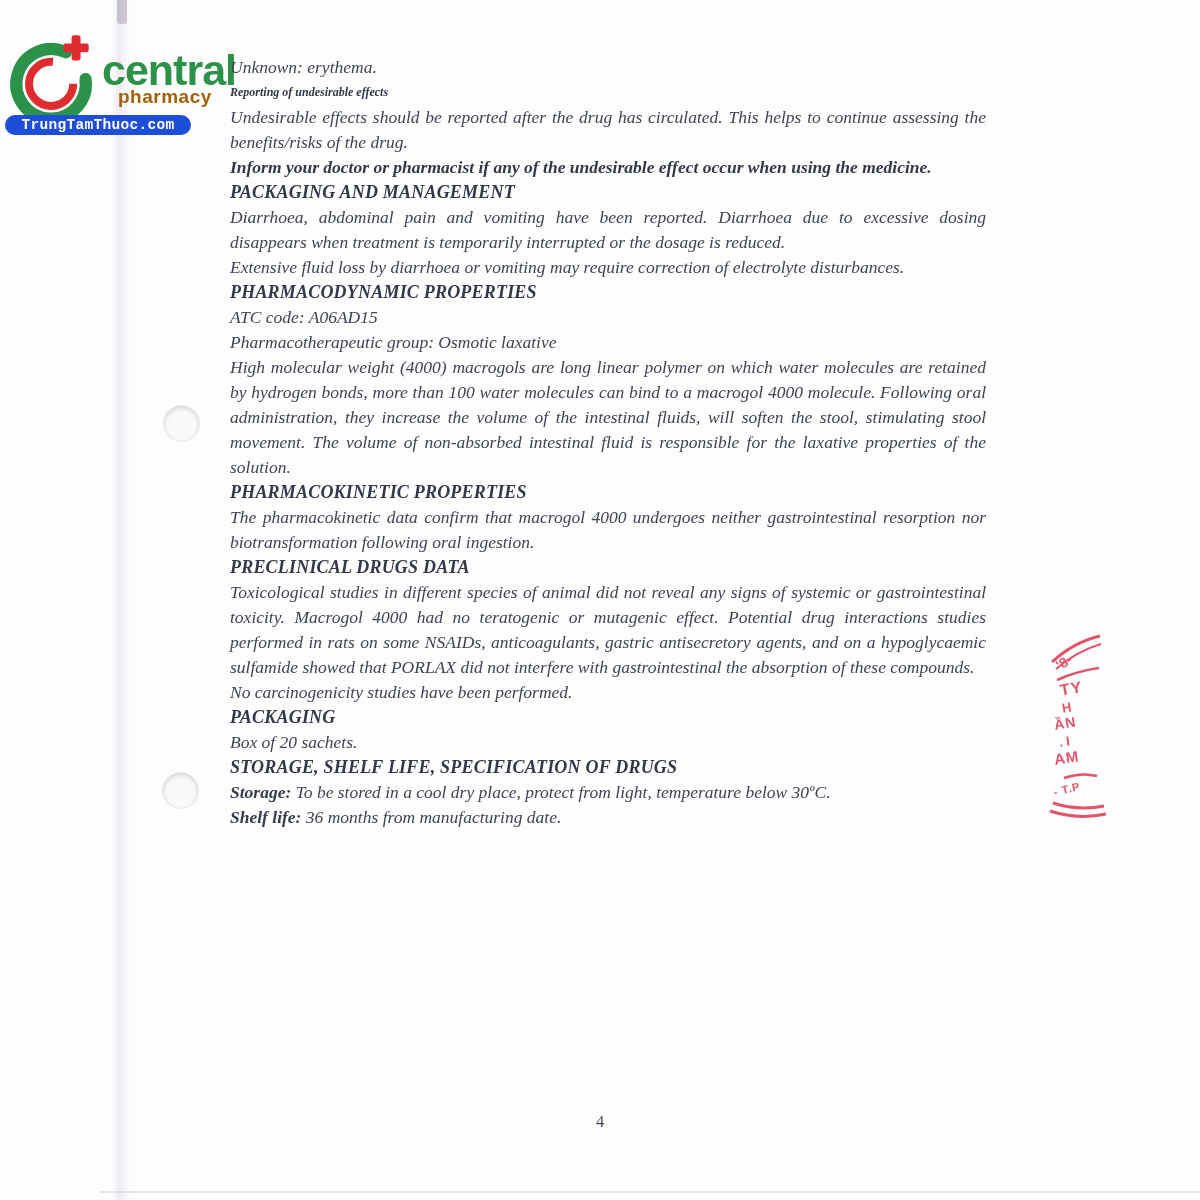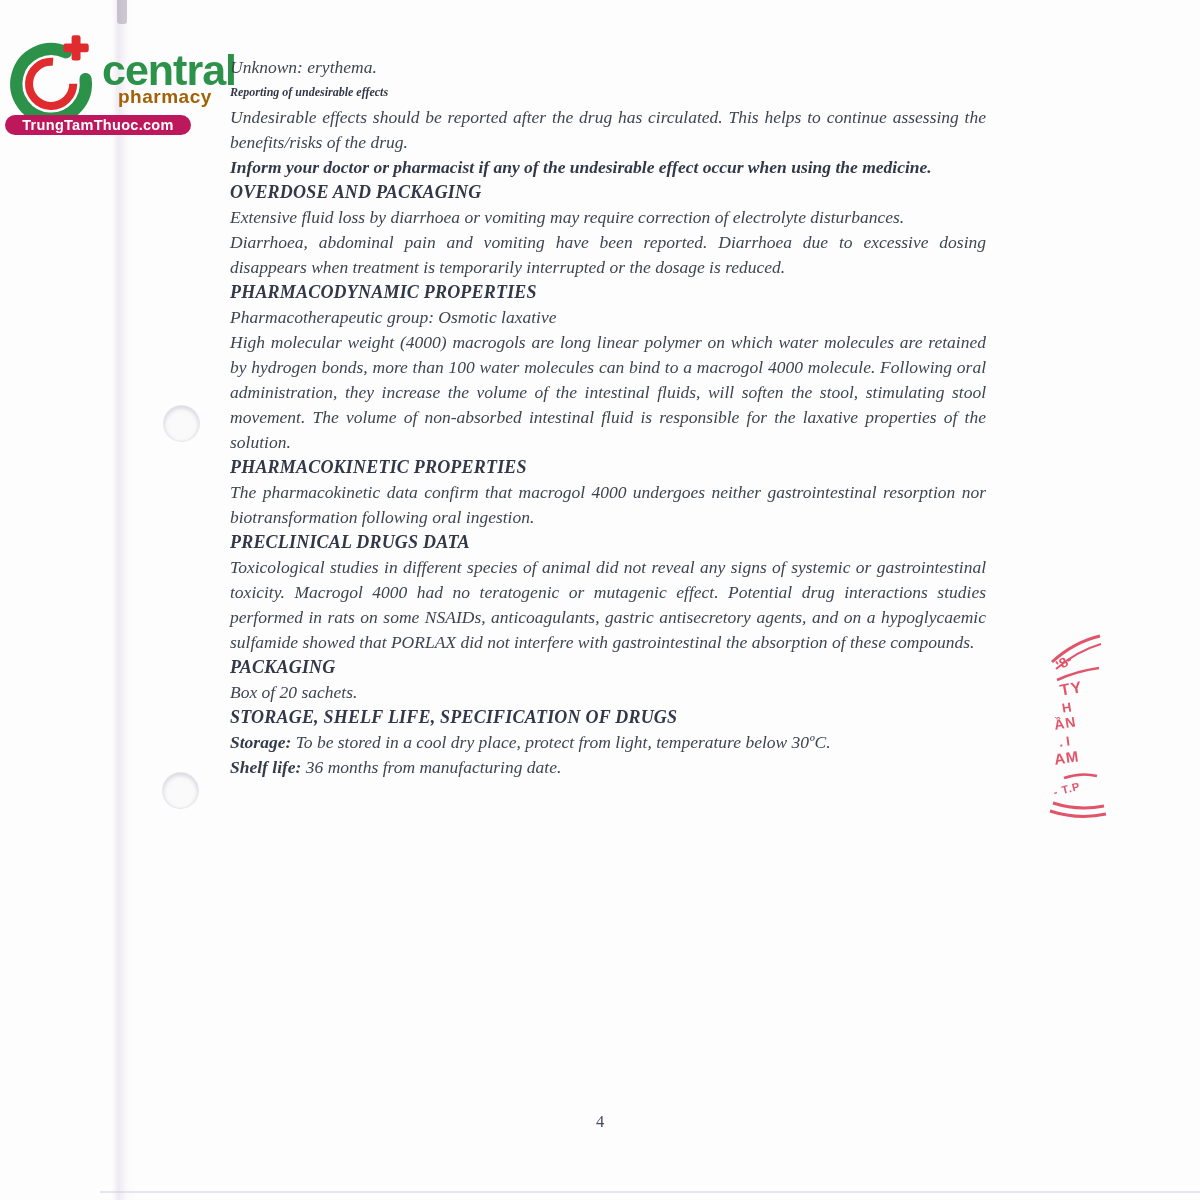--- a/index.html
+++ b/index.html
@@ -45,23 +45,23 @@
     font-family:"Liberation Sans","DejaVu Sans",sans-serif;
     font-weight:bold;font-size:43px;letter-spacing:-1px;color:#2c9249;
   }
   .brand-tagline{
     position:absolute;left:116px;top:56px;
     font-family:"Liberation Sans","DejaVu Sans",sans-serif;
     font-weight:bold;font-size:19px;letter-spacing:0.5px;color:#a16207;
   }
   .brand-badge{
     position:absolute;left:3px;top:85px;width:186px;height:20px;
-    background:#be185d;border-radius:11px;
+    background:#1d4ed8;border-radius:11px;
     display:flex;align-items:center;justify-content:center;
-    font-family:Liberation Sans, sans-serif;
+    font-family:Liberation Mono, monospace;
     font-weight:bold;font-size:14.5px;color:#ffffff;letter-spacing:0.3px;
   }
   
   .col{
     position:absolute;left:230px;top:55px;width:756px;
     font-size:17.5px;line-height:25px;color:#3e4450;
   }
   .col p{margin:0;text-align:justify;font-style:italic;}
   .h-caps{
     margin:0;font-weight:bold;color:#323848;font-size:18px;line-height:25px;
@@ -124,33 +124,35 @@
 
   <div class="col">
 
     <p>Unknown: erythema.</p>
 
     <p class="h-bi mt16">Reporting of undesirable effects</p>
     <p class="mt2">Undesirable effects should be reported after the drug has circulated. This helps to continue assessing the benefits/risks of the drug.</p>
 
     <p class="p-bi mt17">Inform your doctor or pharmacist if any of the undesirable effect occur when using the medicine.</p>
 
-    <p class="h-caps mt32">OVERDOSE AND PACKAGING</p>
+    <p class="h-caps mt32">PACKAGING AND MANAGEMENT</p>
+    <p>Diarrhoea, abdominal pain and vomiting have been reported. Diarrhoea due to excessive dosing disappears when treatment is temporarily interrupted or the dosage is reduced.</p>
     <p>Extensive fluid loss by diarrhoea or vomiting may require correction of electrolyte disturbances.</p>
-    <p>Diarrhoea, abdominal pain and vomiting have been reported. Diarrhoea due to excessive dosing disappears when treatment is temporarily interrupted or the dosage is reduced.</p>
 
     <p class="h-caps mt20">PHARMACODYNAMIC PROPERTIES</p>
+    <p>ATC code: A06AD15</p>
     <p>Pharmacotherapeutic group: Osmotic laxative</p>
     <p>High molecular weight (4000) macrogols are long linear polymer on which water molecules are retained by hydrogen bonds, more than 100 water molecules can bind to a macrogol 4000 molecule. Following oral administration, they increase the volume of the intestinal fluids, will soften the stool, stimulating stool movement. The volume of non-absorbed intestinal fluid is responsible for the laxative properties of the solution.</p>
 
     <p class="h-caps mt18">PHARMACOKINETIC PROPERTIES</p>
     <p>The pharmacokinetic data confirm that macrogol 4000 undergoes neither gastrointestinal resorption nor biotransformation following oral ingestion.</p>
 
     <p class="h-caps mt20">PRECLINICAL DRUGS DATA</p>
     <p>Toxicological studies in different species of animal did not reveal any signs of systemic or gastrointestinal toxicity. Macrogol 4000 had no teratogenic or mutagenic effect. Potential drug interactions studies performed in rats on some NSAIDs, anticoagulants, gastric antisecretory agents, and on a hypoglycaemic sulfamide showed that PORLAX did not interfere with gastrointestinal the absorption of these compounds.</p>
+    <p>No carcinogenicity studies have been performed.</p>
 
     <p class="h-caps mt20">PACKAGING</p>
     <p>Box of 20 sachets.</p>
 
     <p class="h-caps mt23">STORAGE, SHELF LIFE, SPECIFICATION OF DRUGS</p>
     <p class="mt12"><span class="b">Storage:</span><span> To be stored in a cool dry place, protect from light, temperature below 30ºC.</span></p>
     <p class="mt14"><span class="b">Shelf life:</span><span> 36 months from manufacturing date.</span></p>
 
   </div>
 

